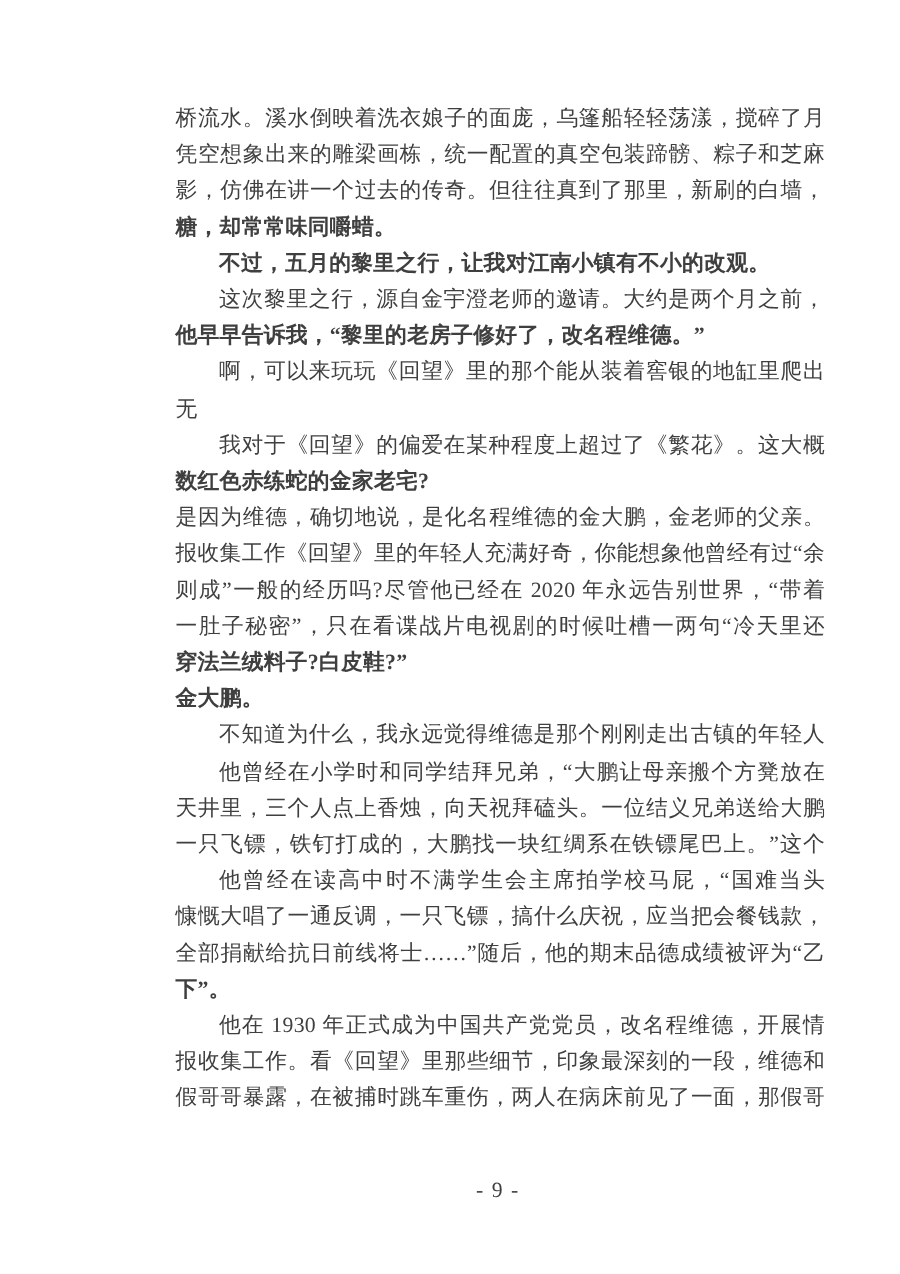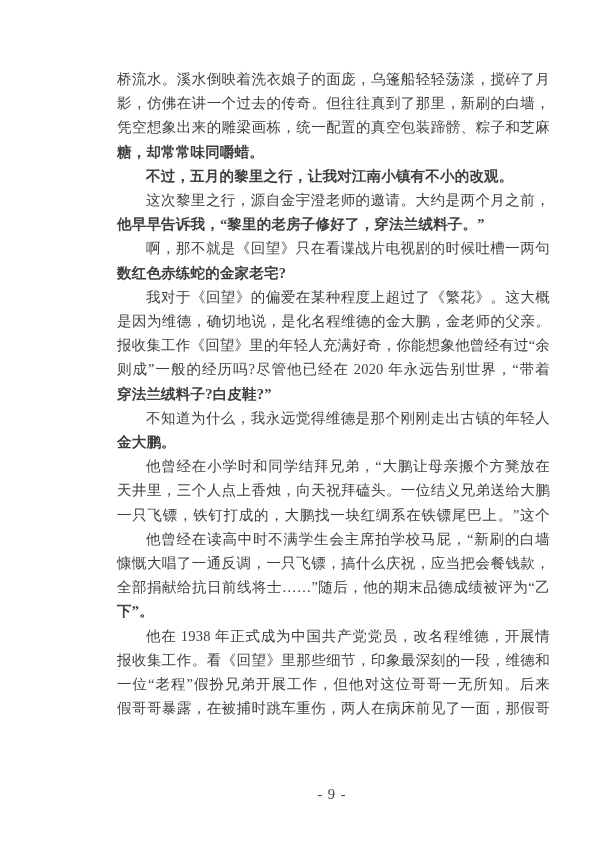--- a/index.html
+++ b/index.html
@@ -49,41 +49,41 @@
     letter-spacing: 1px;
     color: #3f3f3f;
   }
 </style>
 </head>
 <body>
 
 <div class="page">
   <div class="text-block">
     <div class="ln">桥流水。溪水倒映着洗衣娘子的面庞，乌篷船轻轻荡漾，搅碎了月</div>
+    <div class="ln">凭空想象出来的雕梁画栋，统一配置的真空包装蹄髈、粽子和芝麻</div>
     <div class="ln">影，仿佛在讲一个过去的传奇。但往往真到了那里，新刷的白墙，</div>
-    <div class="ln">凭空想象出来的雕梁画栋，统一配置的真空包装蹄髈、粽子和芝麻</div>
     <div class="ln end">糖，却常常味同嚼蜡。</div>
     <div class="ln ind end">不过，五月的黎里之行，让我对江南小镇有不小的改观。</div>
     <div class="ln ind">这次黎里之行，源自金宇澄老师的邀请。大约是两个月之前，</div>
-    <div class="ln end">他早早告诉我，“黎里的老房子修好了，穿法兰绒料子。”</div>
-    <div class="ln ind">啊，那不就是《回望》只在看谍战片电视剧的时候吐槽一两句</div>
+    <div class="ln end">他早早告诉我，“黎里的老房子修好了，改名程维德。”</div>
+    <div class="ln ind">啊，可以来玩玩《回望》里的那个能从装着窖银的地缸里爬出无</div>
+    <div class="ln ind">我对于《回望》的偏爱在某种程度上超过了《繁花》。这大概</div>
     <div class="ln end">数红色赤练蛇的金家老宅?</div>
-    <div class="ln ind">我对于《回望》的偏爱在某种程度上超过了《繁花》。这大概</div>
     <div class="ln">是因为维德，确切地说，是化名程维德的金大鹏，金老师的父亲。</div>
     <div class="ln">报收集工作《回望》里的年轻人充满好奇，你能想象他曾经有过“余</div>
     <div class="ln">则成”一般的经历吗?尽管他已经在 2020 年永远告别世界，“带着</div>
+    <div class="ln">一肚子秘密”，只在看谍战片电视剧的时候吐槽一两句“冷天里还</div>
     <div class="ln end">穿法兰绒料子?白皮鞋?”</div>
+    <div class="ln end">金大鹏。</div>
     <div class="ln ind">不知道为什么，我永远觉得维德是那个刚刚走出古镇的年轻人</div>
-    <div class="ln end">金大鹏。</div>
     <div class="ln ind">他曾经在小学时和同学结拜兄弟，“大鹏让母亲搬个方凳放在</div>
     <div class="ln">天井里，三个人点上香烛，向天祝拜磕头。一位结义兄弟送给大鹏</div>
     <div class="ln">一只飞镖，铁钉打成的，大鹏找一块红绸系在铁镖尾巴上。”这个</div>
-    <div class="ln ind">他曾经在读高中时不满学生会主席拍学校马屁，“新刷的白墙</div>
+    <div class="ln ind">他曾经在读高中时不满学生会主席拍学校马屁，“国难当头</div>
     <div class="ln">慷慨大唱了一通反调，一只飞镖，搞什么庆祝，应当把会餐钱款，</div>
     <div class="ln">全部捐献给抗日前线将士……”随后，他的期末品德成绩被评为“乙</div>
     <div class="ln end">下”。</div>
-    <div class="ln ind">他在 1938 年正式成为中国共产党党员，改名程维德，开展情</div>
+    <div class="ln ind">他在 1930 年正式成为中国共产党党员，改名程维德，开展情</div>
     <div class="ln">报收集工作。看《回望》里那些细节，印象最深刻的一段，维德和</div>
-    <div class="ln">一位“老程”假扮兄弟开展工作，但他对这位哥哥一无所知。后来</div>
     <div class="ln">假哥哥暴露，在被捕时跳车重伤，两人在病床前见了一面，那假哥</div>
   </div>
   <div class="footer">- 9 -</div>
 </div>
 
 </body></html>

